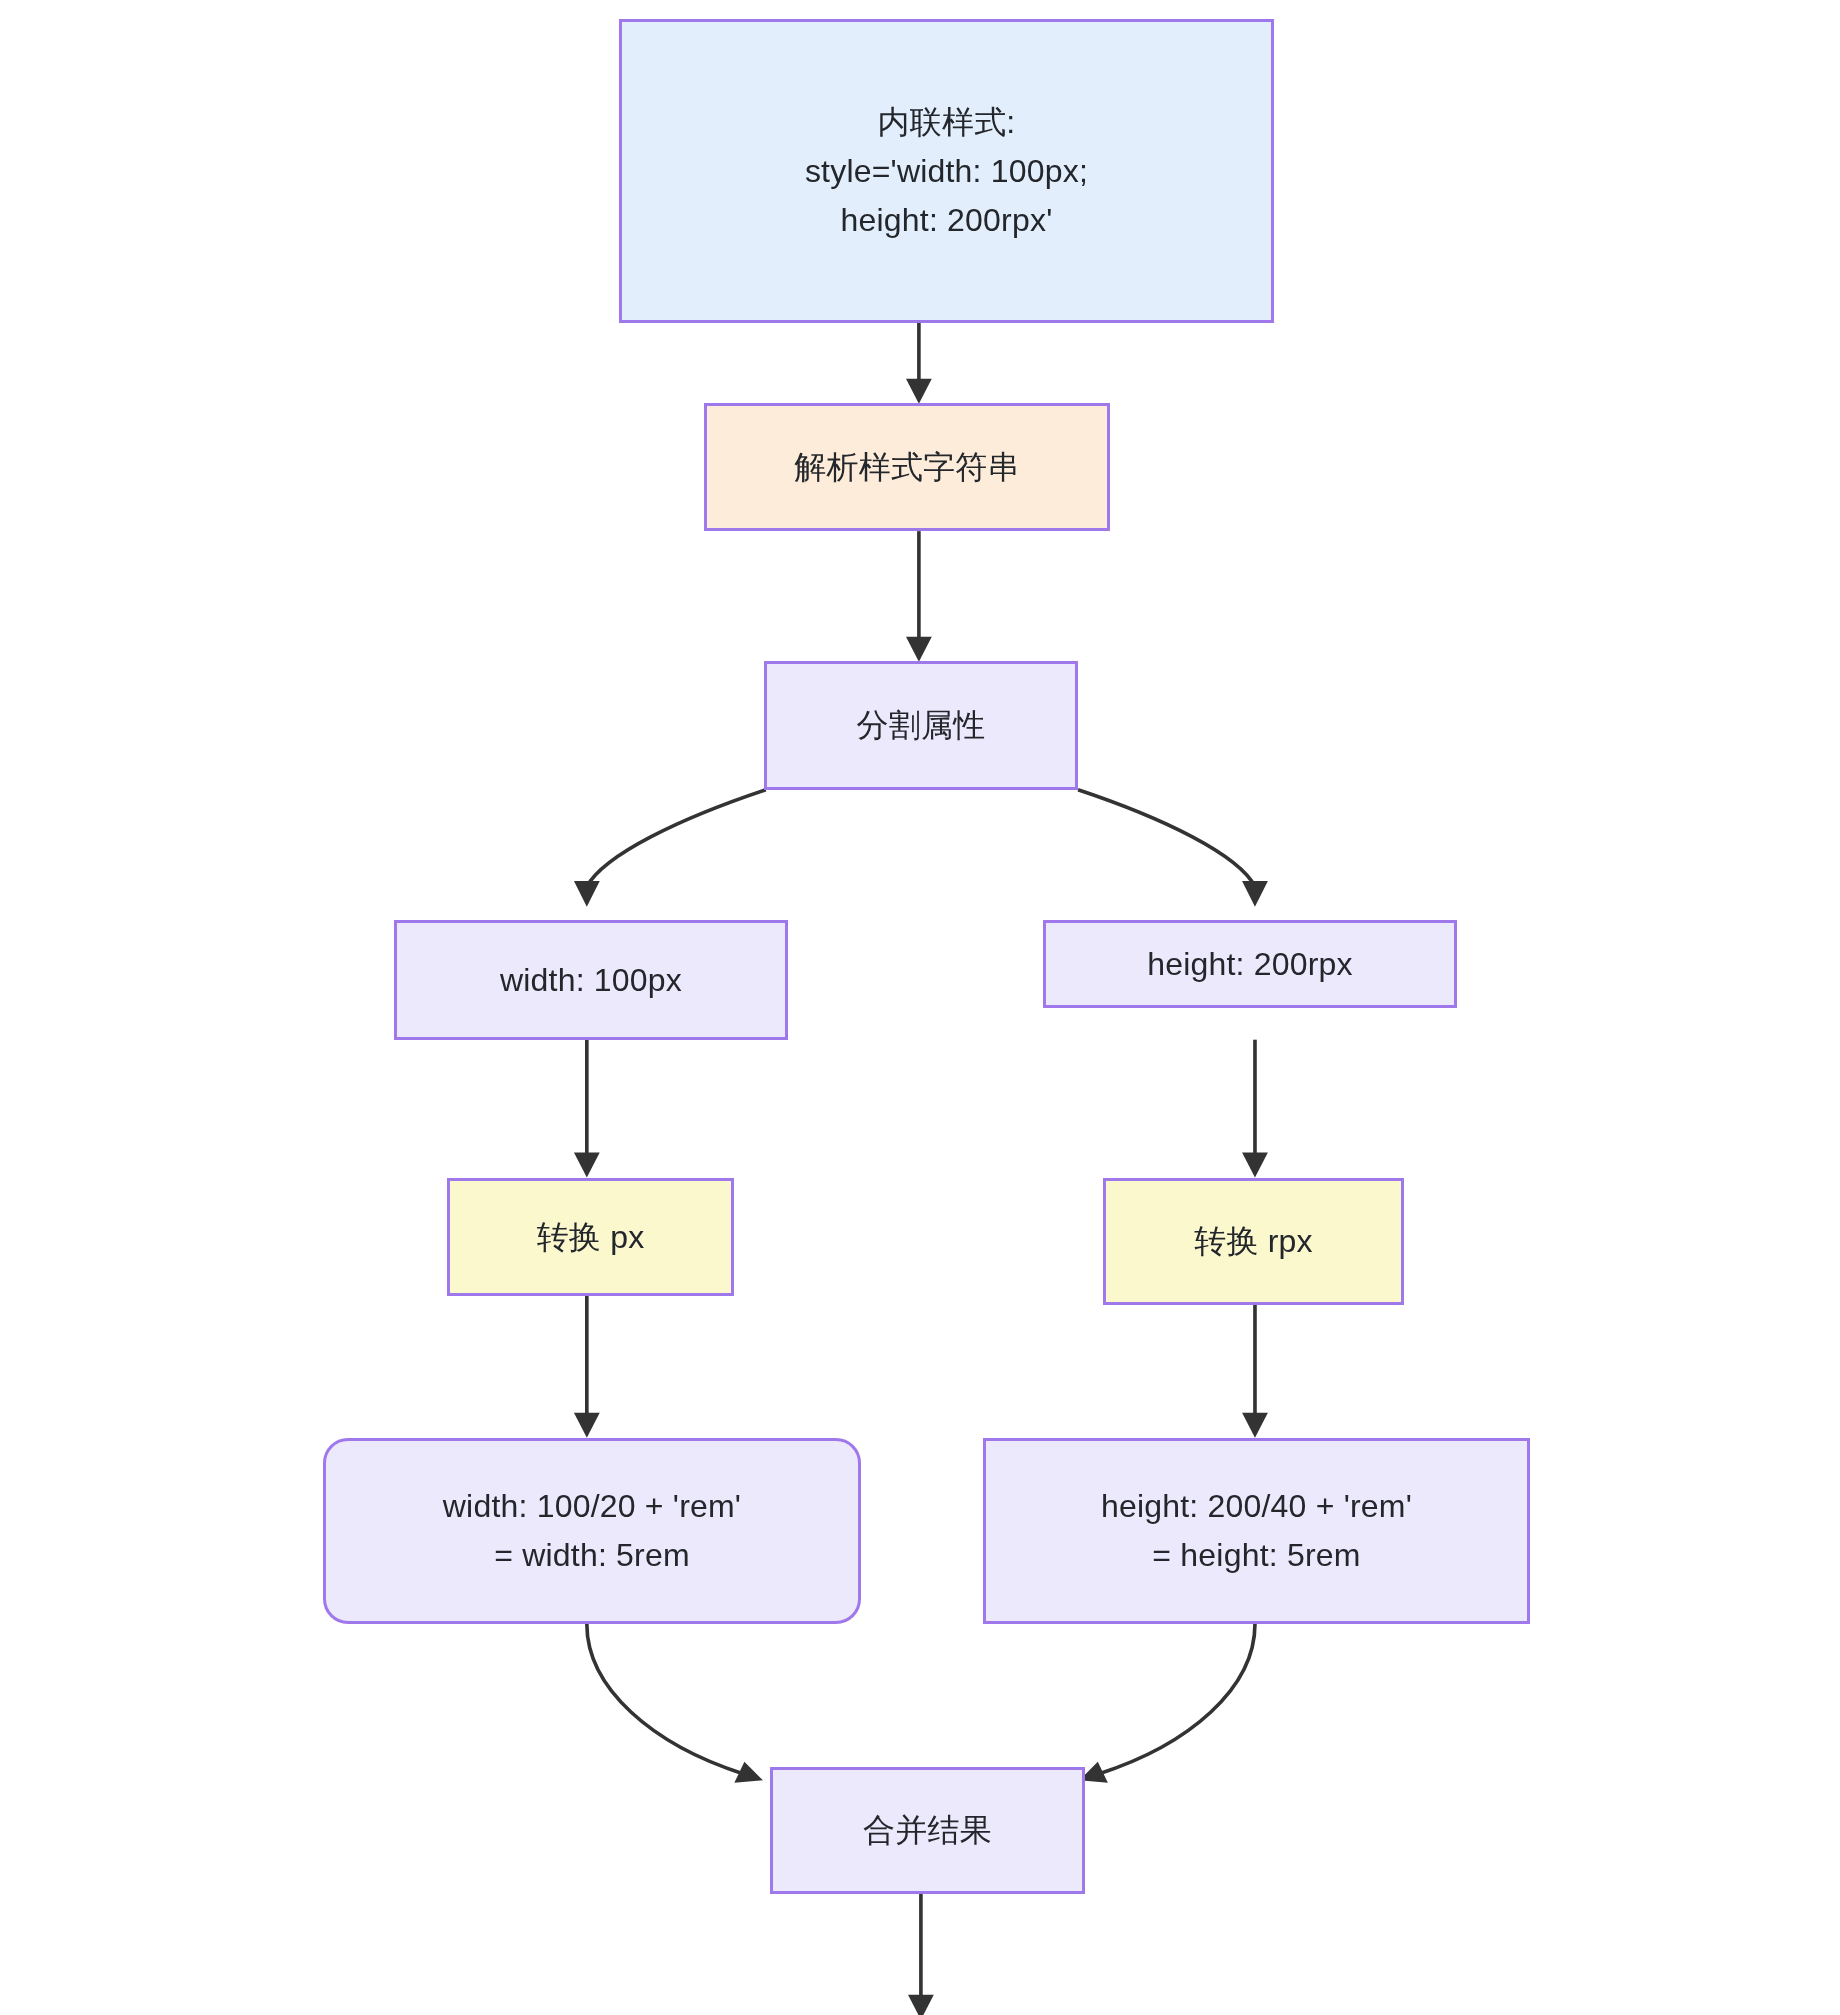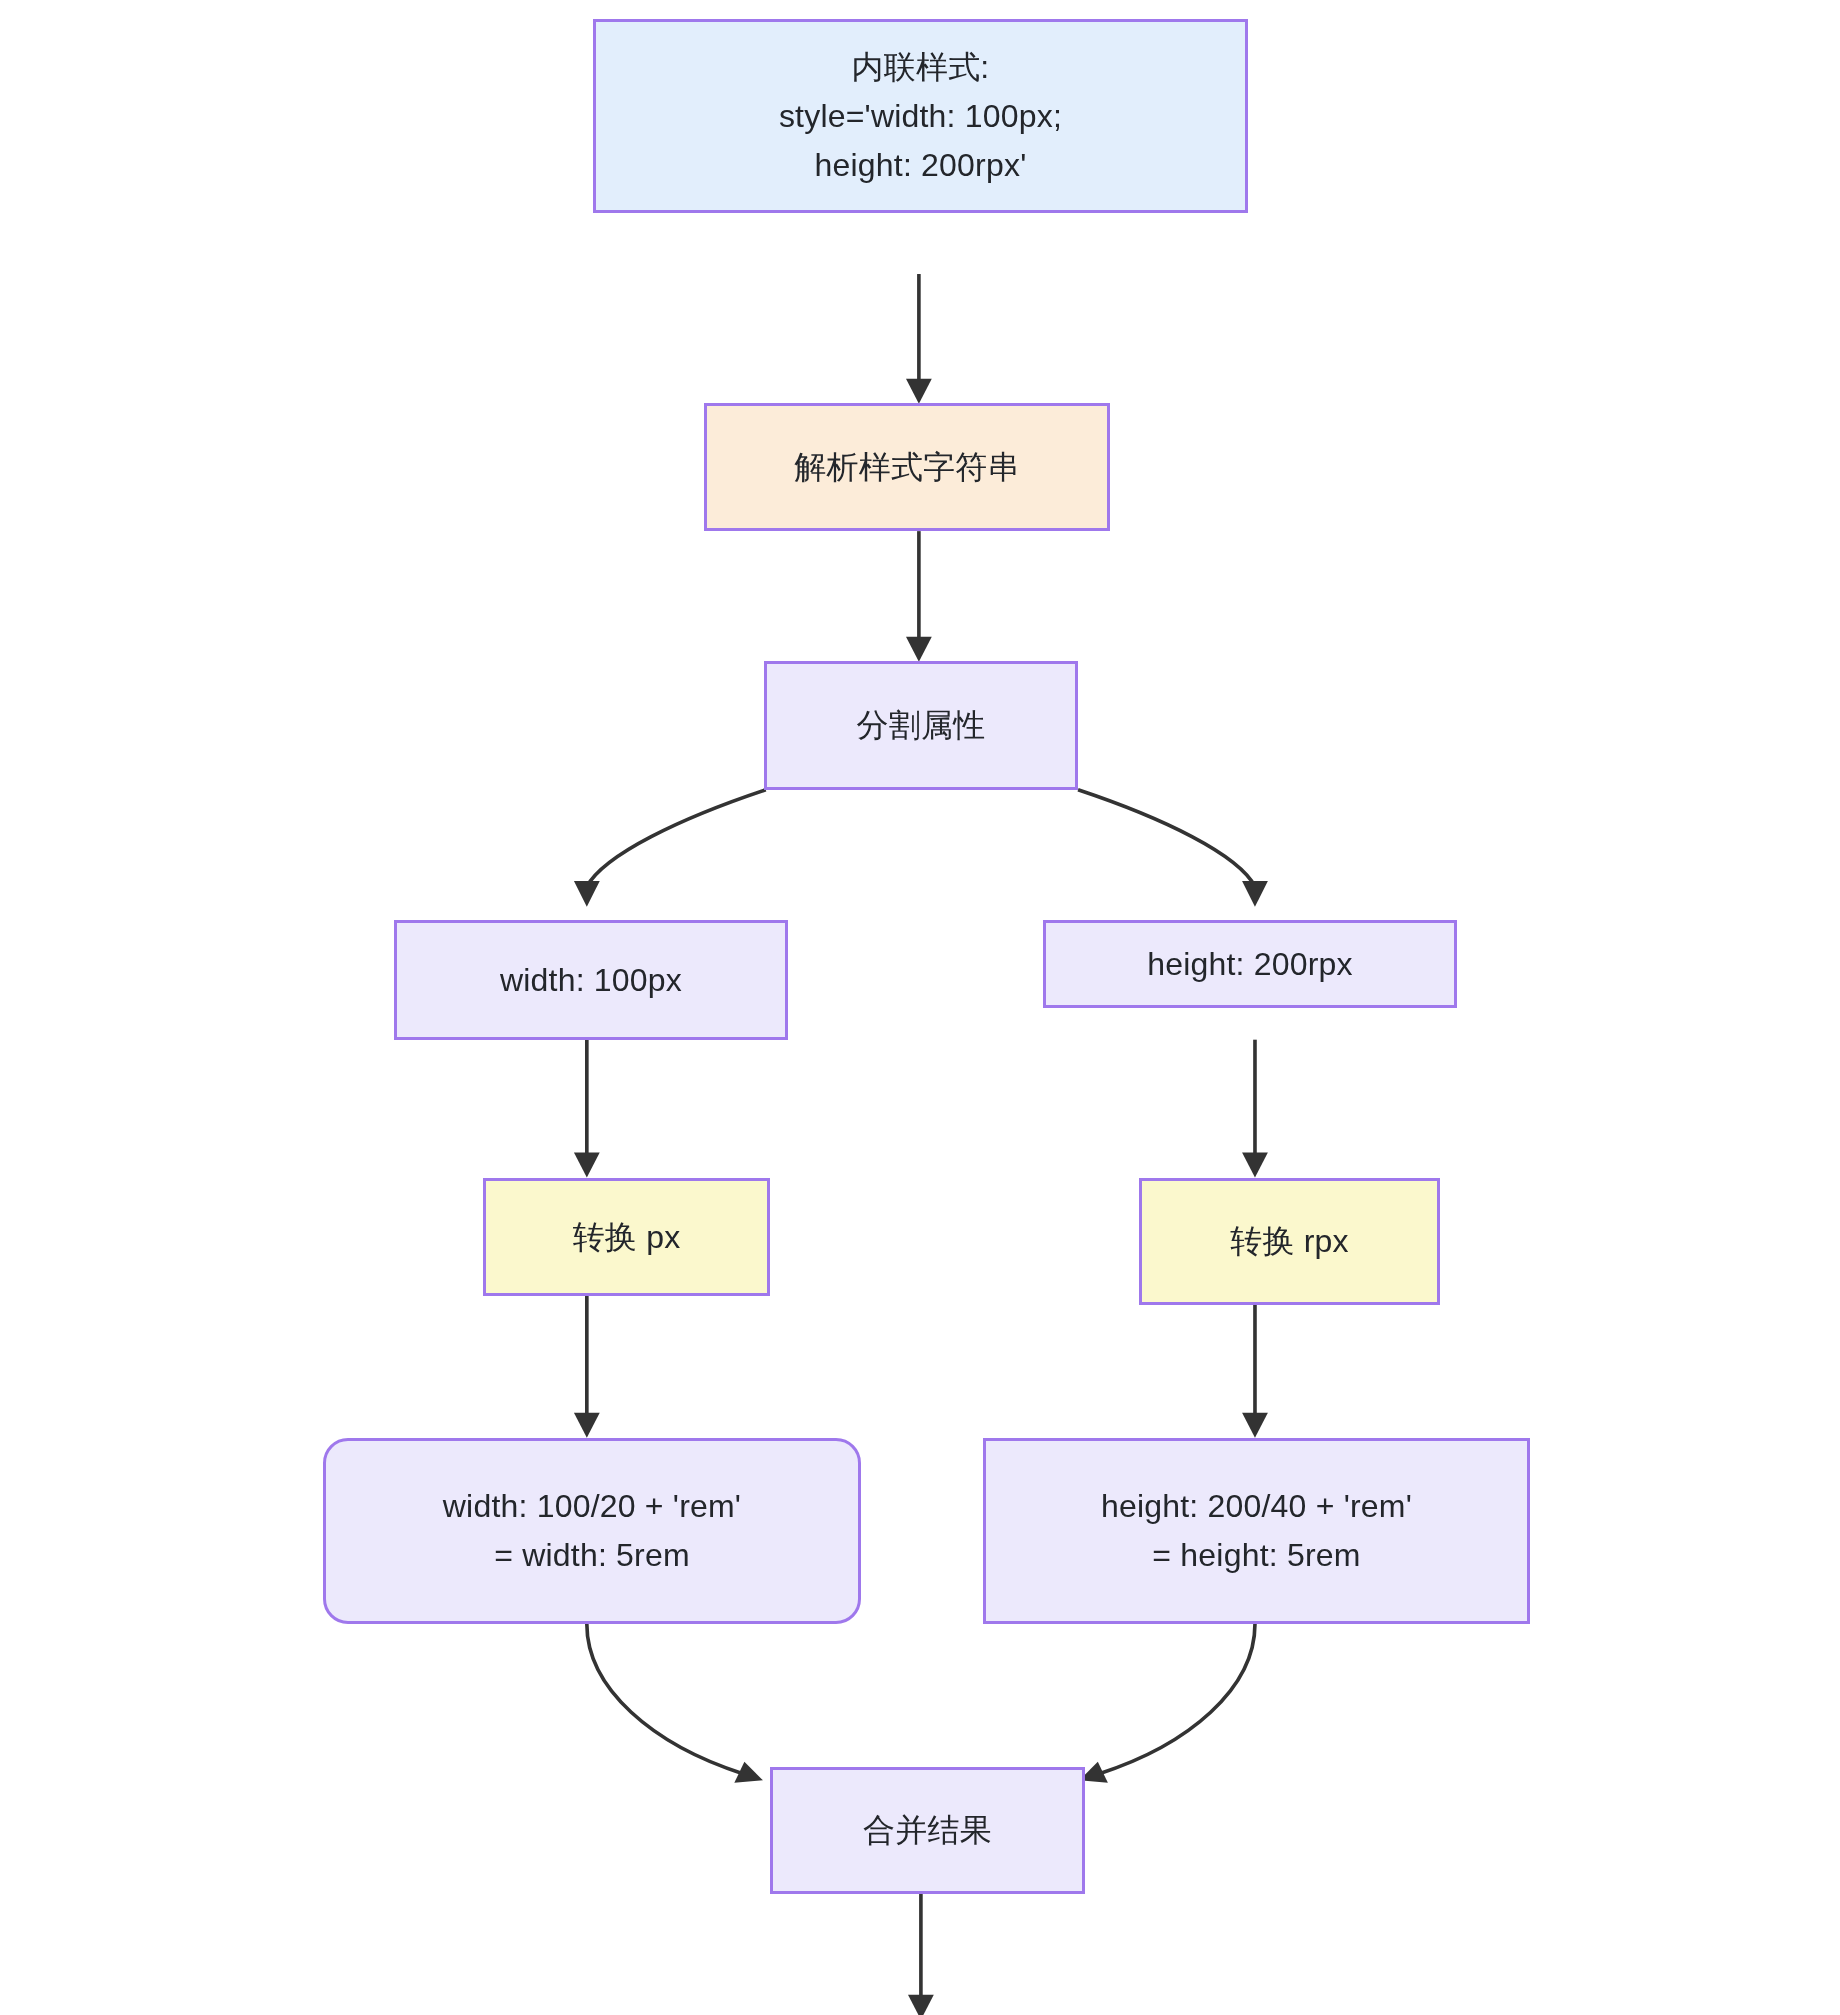--- a/index.html
+++ b/index.html
@@ -49,21 +49,21 @@
     color: #23262b;
     font-size: 32px;
     line-height: 1.52;
     letter-spacing: 0.2px;
     padding: 4px 10.5px;
     white-space: pre-line;
   }
   .fill-blue   { background: #e2eefc; }
   .fill-peach  { background: #fcecd9; }
   .fill-lav    { background: #ece9fc; }
-  .fill-yellow { background: #fbf8cd; margin-left: 36px; }
+  .fill-yellow { background: #fbf8cd; }
 
   .node-label {
     display: block;
     white-space: pre-line;
   }
 </style>
 </head>
 <body>
 
 <div id="flow-root">
@@ -119,21 +119,21 @@
       <path class="edge-path" d="M 3114 4030 C 3114 4190 2950 4330 2726 4402"></path>
       <path class="edge-head" d="M 2678 4418 L 2724 4372 L 2749 4424 Z"></path>
     </g>
 
     <g>
       <path class="edge-path" d="M 2285 4700 L 2285 4965"></path>
       <path class="edge-head" d="M 2285 5012 L 2253 4950 L 2317 4950 Z"></path>
     </g>
   </svg>
 
-  <div class="node-box fill-blue" style="left:593px; top:19.3px; width:655px; height:194px;">
+  <div class="node-box fill-blue" style="left:619px; top:19.3px; width:655px; height:304px;">
     <span class="node-label">内联样式:
 style='width: 100px;
 height: 200rpx'</span>
   </div>
 
   <div class="node-box fill-peach" style="left:704px; top:403px; width:406px; height:128px;">
     <span class="node-label">解析样式字符串</span>
   </div>
 
   <div class="node-box fill-lav" style="left:764px; top:661px; width:314px; height:129px;">

